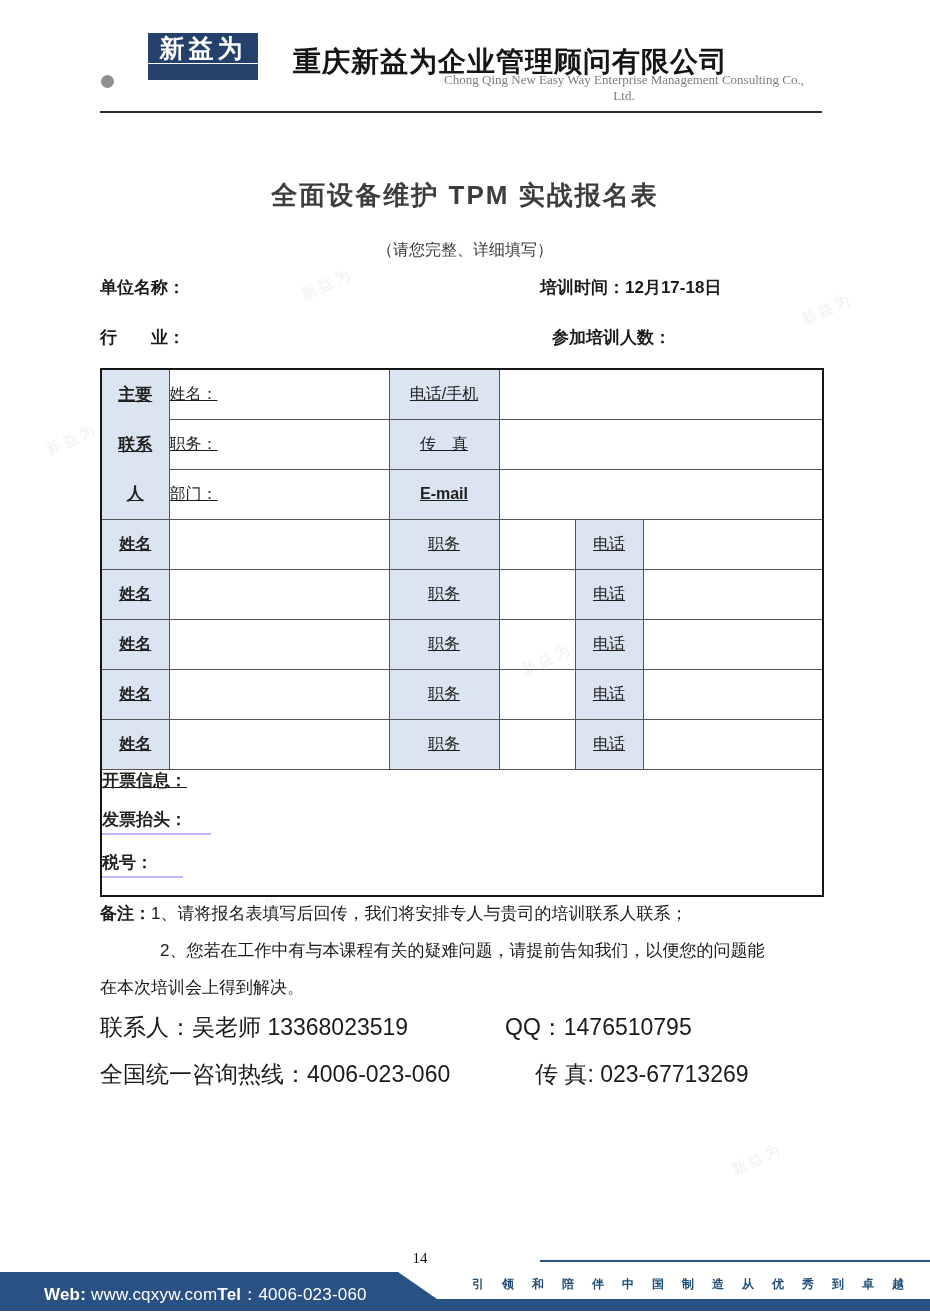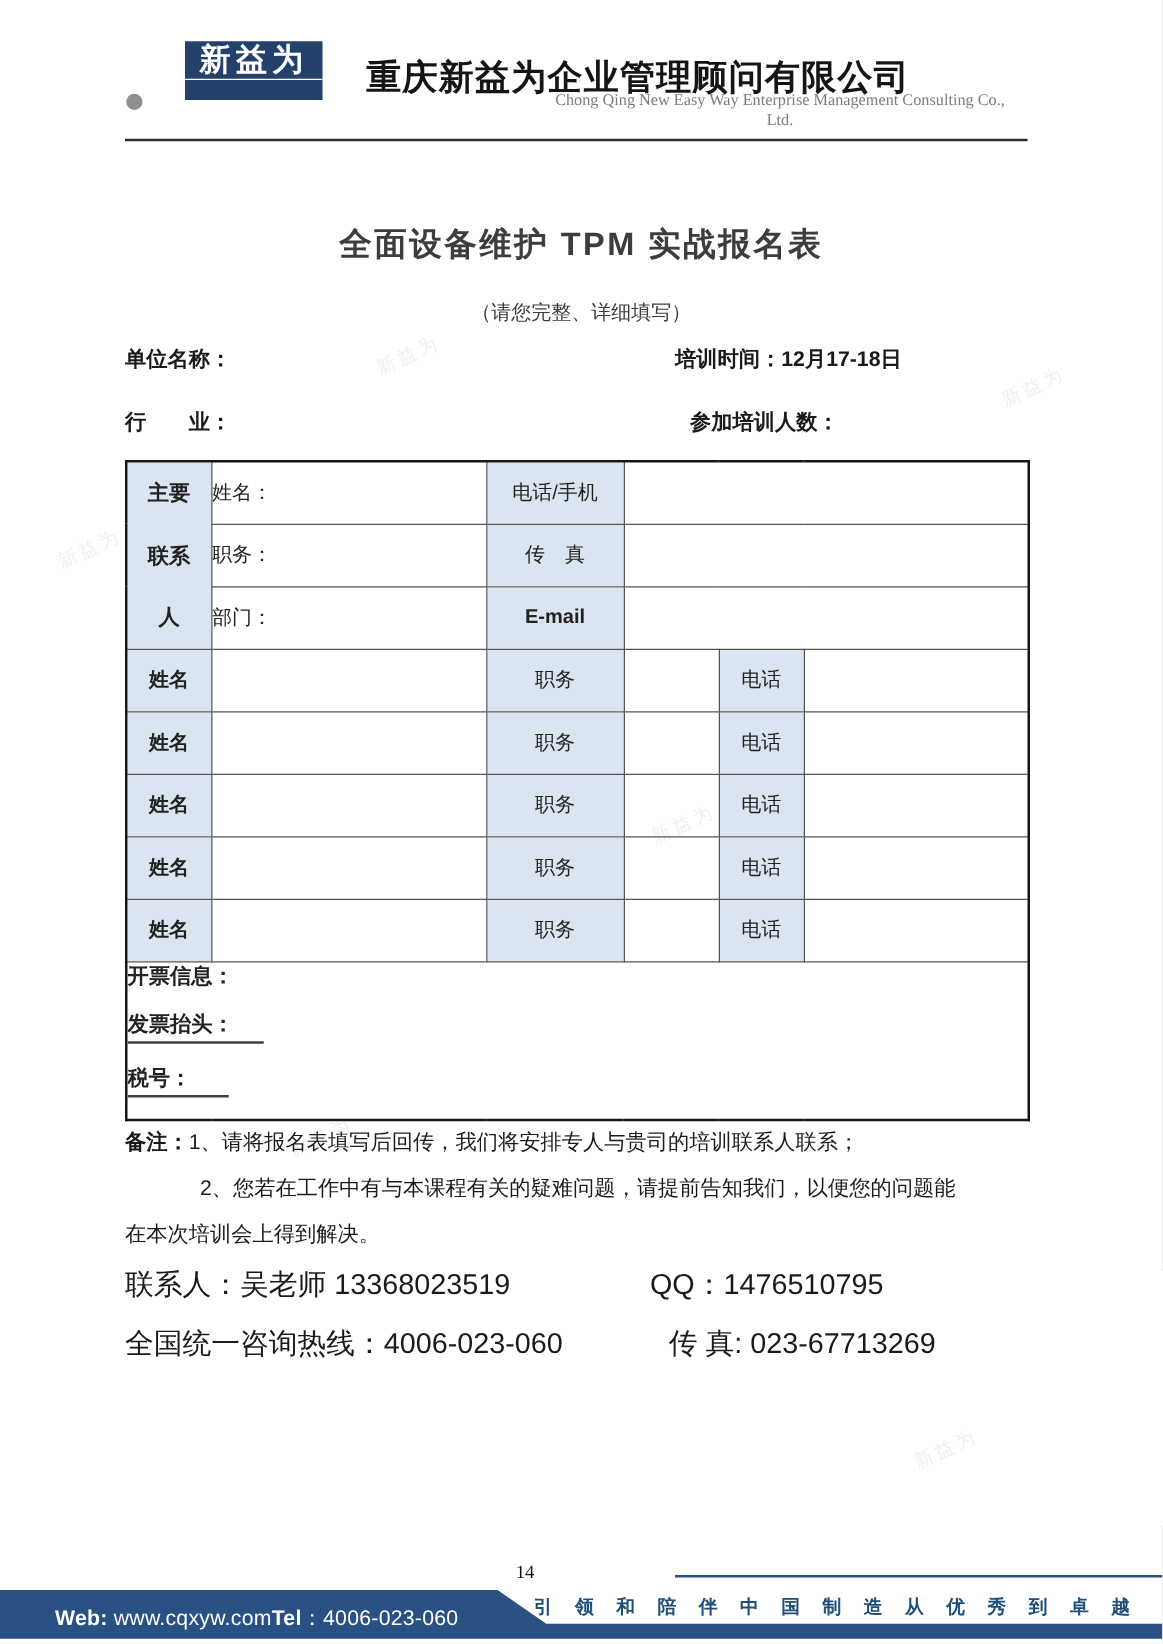--- a/index.html
+++ b/index.html
@@ -29,54 +29,54 @@
   .subtitle{position:absolute;left:0;top:240px;width:100%;text-align:center;font-size:16px;color:#3c3c3c;}
 
   
   .form-row{position:absolute;left:100px;width:722px;font-size:17px;font-weight:bold;color:#1a1a1a;}
   .fr1{top:276px}.fr2{top:326px}
   .form-right{position:absolute;top:0;}
   .fr1 .form-right{left:440px}.fr2 .form-right{left:452px}
 
   
   table.reg{position:absolute;left:100px;top:368px;width:722px;border-collapse:collapse;
-            table-layout:fixed;border:2px solid #161616;}
+            table-layout:fixed;border:2px solid #161616;text-decoration:underline;}
   table.reg td{border:1px solid #555;font-size:16px;color:#222;padding:0;vertical-align:middle;
                overflow:hidden;}
   .blue{background:#dbe5f1;}
   .cell-field{padding-left:12px;text-align:left;}
   .cell-center{text-align:center;}
   .bold{font-weight:bold;}
   .pc-wrap{display:flex;flex-direction:column;justify-content:space-around;align-items:center;
            height:148px;font-weight:bold;font-size:17px;}
   td.invoice-cell{vertical-align:top;padding:12px 14px 0;}
   .inv-line{font-size:17px;font-weight:bold;line-height:22px;margin-bottom:17px;}
-  .inv-underline{display:inline-block;border-bottom:2px solid #404040;padding-bottom:2px;}
+  .inv-underline{display:inline-block;border-bottom:2px solid #c4b5fd;padding-bottom:2px;}
   .pad-fa{padding-right:24px;}
   .pad-tax{padding-right:30px;}
 
   
   .notes{position:absolute;left:100px;top:903px;width:735px;font-size:17px;color:#1a1a1a;}
   .notes .line{line-height:21px;margin-bottom:16px;}
   .notes .indent{padding-left:60px;}
   .notes .lbl{font-weight:bold;}
 
   
   .contact-row{position:absolute;left:100px;font-size:23px;font-weight:normal;color:#1a1a1a;width:722px;}
   .cr1{top:1012px}.cr2{top:1059px}
-  .cr1 .right{position:absolute;left:420px;top:0;}
+  .cr1 .right{position:absolute;left:405px;top:0;}
   .cr2 .right{position:absolute;left:435px;top:0;}
 
   
   .page-num{position:absolute;left:404px;top:1250px;width:32px;text-align:center;
             font-family:"Liberation Serif","DejaVu Serif",serif;font-size:15px;color:#111;}
   .footer-topline{position:absolute;left:540px;top:1260px;width:390px;height:2px;background:#2a5183;}
   .footer-band{position:absolute;left:0;top:1270px;width:930px;height:45px;}
   .web-text{position:absolute;left:44px;top:1283px;color:#ffffff;font-size:17px;letter-spacing:0.2px;}
-  .slogan{position:absolute;right:8px;top:1276px;color:#1f4e79;font-size:15px;font-weight:bold;
+  .slogan{position:absolute;right:8px;top:1276px;color:#1f4e79;font-size:12px;font-weight:bold;
           letter-spacing:18px;white-space:nowrap;}
 </style>
 </head>
 <body>
 
 <div class="page">
 
   <span class="wm wm1">新益为</span>
   <span class="wm wm2">新益为</span>
   <span class="wm wm3">新益为</span>

